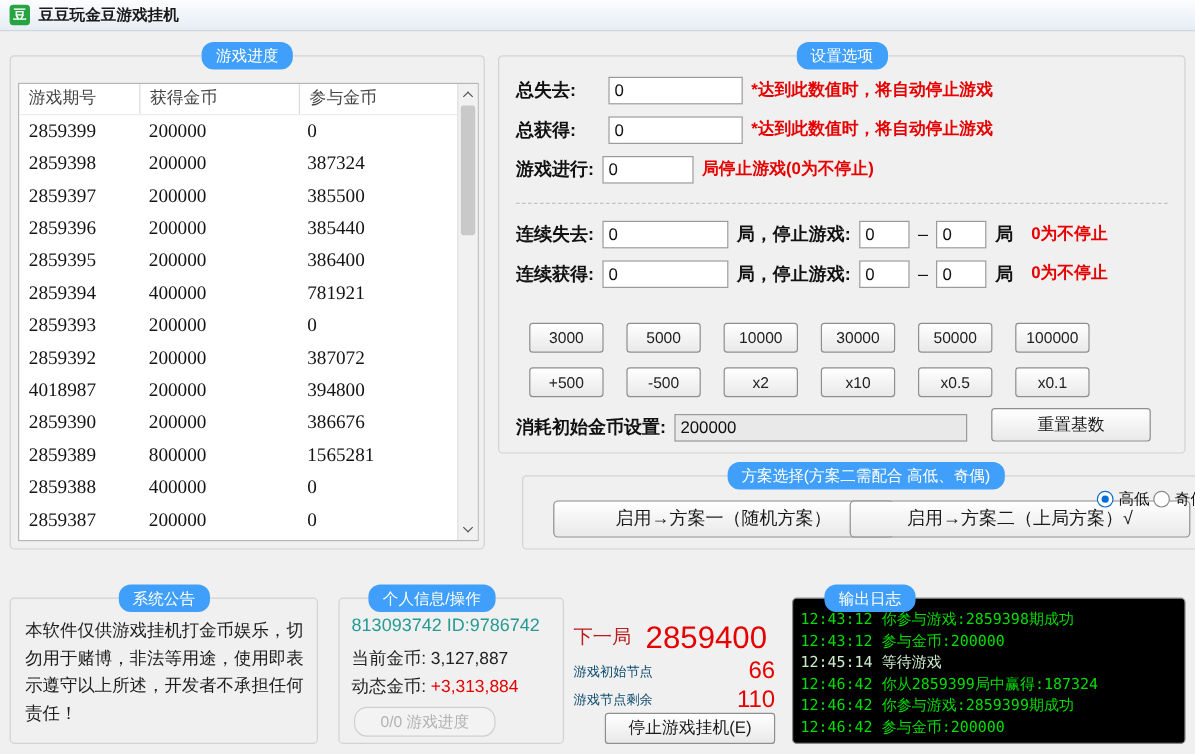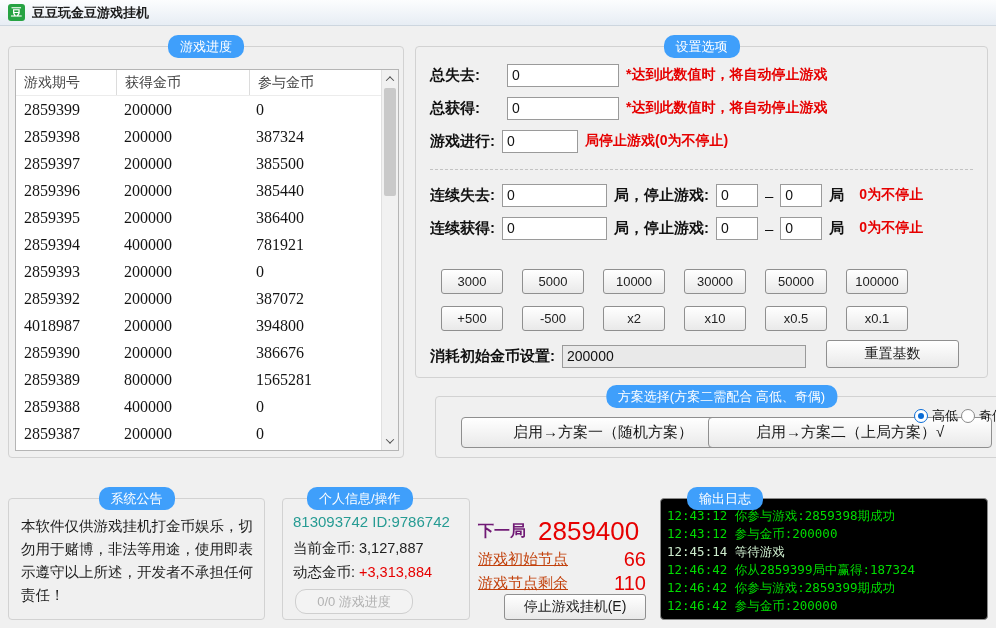--- a/index.html
+++ b/index.html
@@ -79,25 +79,25 @@
     line-height:1.58; color:#1c1c1c; }
 
   #personal-box { left:270px; top:498px; width:188px; height:122px;margin-left:12px; }
   .prow { position:absolute; left:10px; display:flex; align-items:baseline; gap:4px;
     font-size:14.5px; color:#222; white-space:nowrap; }
   .account { color:#269b93; font-size:15px; }
   .dyn { color:#e60000; }
 
   #status-area { position:absolute; left:466px; top:498px; width:196px; height:122px; }
   .nrow { position:absolute; left:12px; top:18px; display:flex; align-items:center; gap:12px; }
-  .nlabel { font-size:16px; font-weight:bold; color:#701a75; }
+  .nlabel { font-size:16px; font-weight:normal; color:#b91c1c; }
   .nvalue { font-size:26px; color:#e60000; }
   .noderow { position:absolute; left:12px; width:168px; display:flex; align-items:center;
     justify-content:space-between; }
-  .nodelabel { font-size:15px; color:#c2410c;text-decoration:underline; }
+  .nodelabel { font-size:11px; color:#0c4a6e; }
   .nodevalue { font-size:20px; color:#e60000; }
 
   #log-box { left:660px; top:498px; width:328px; height:122px; background:#000; border-color:#8a8a8a; }
   .console { position:absolute; inset:0; padding:8px 6px 0 6px; overflow:hidden; }
   .logline { font-family:"DejaVu Sans Mono", monospace; font-size:12.5px; line-height:18px;
     color:#00dd00; white-space:nowrap; }
   .logline.muted { color:#cdeccd; }
 </style>
 </head>
 <body>

